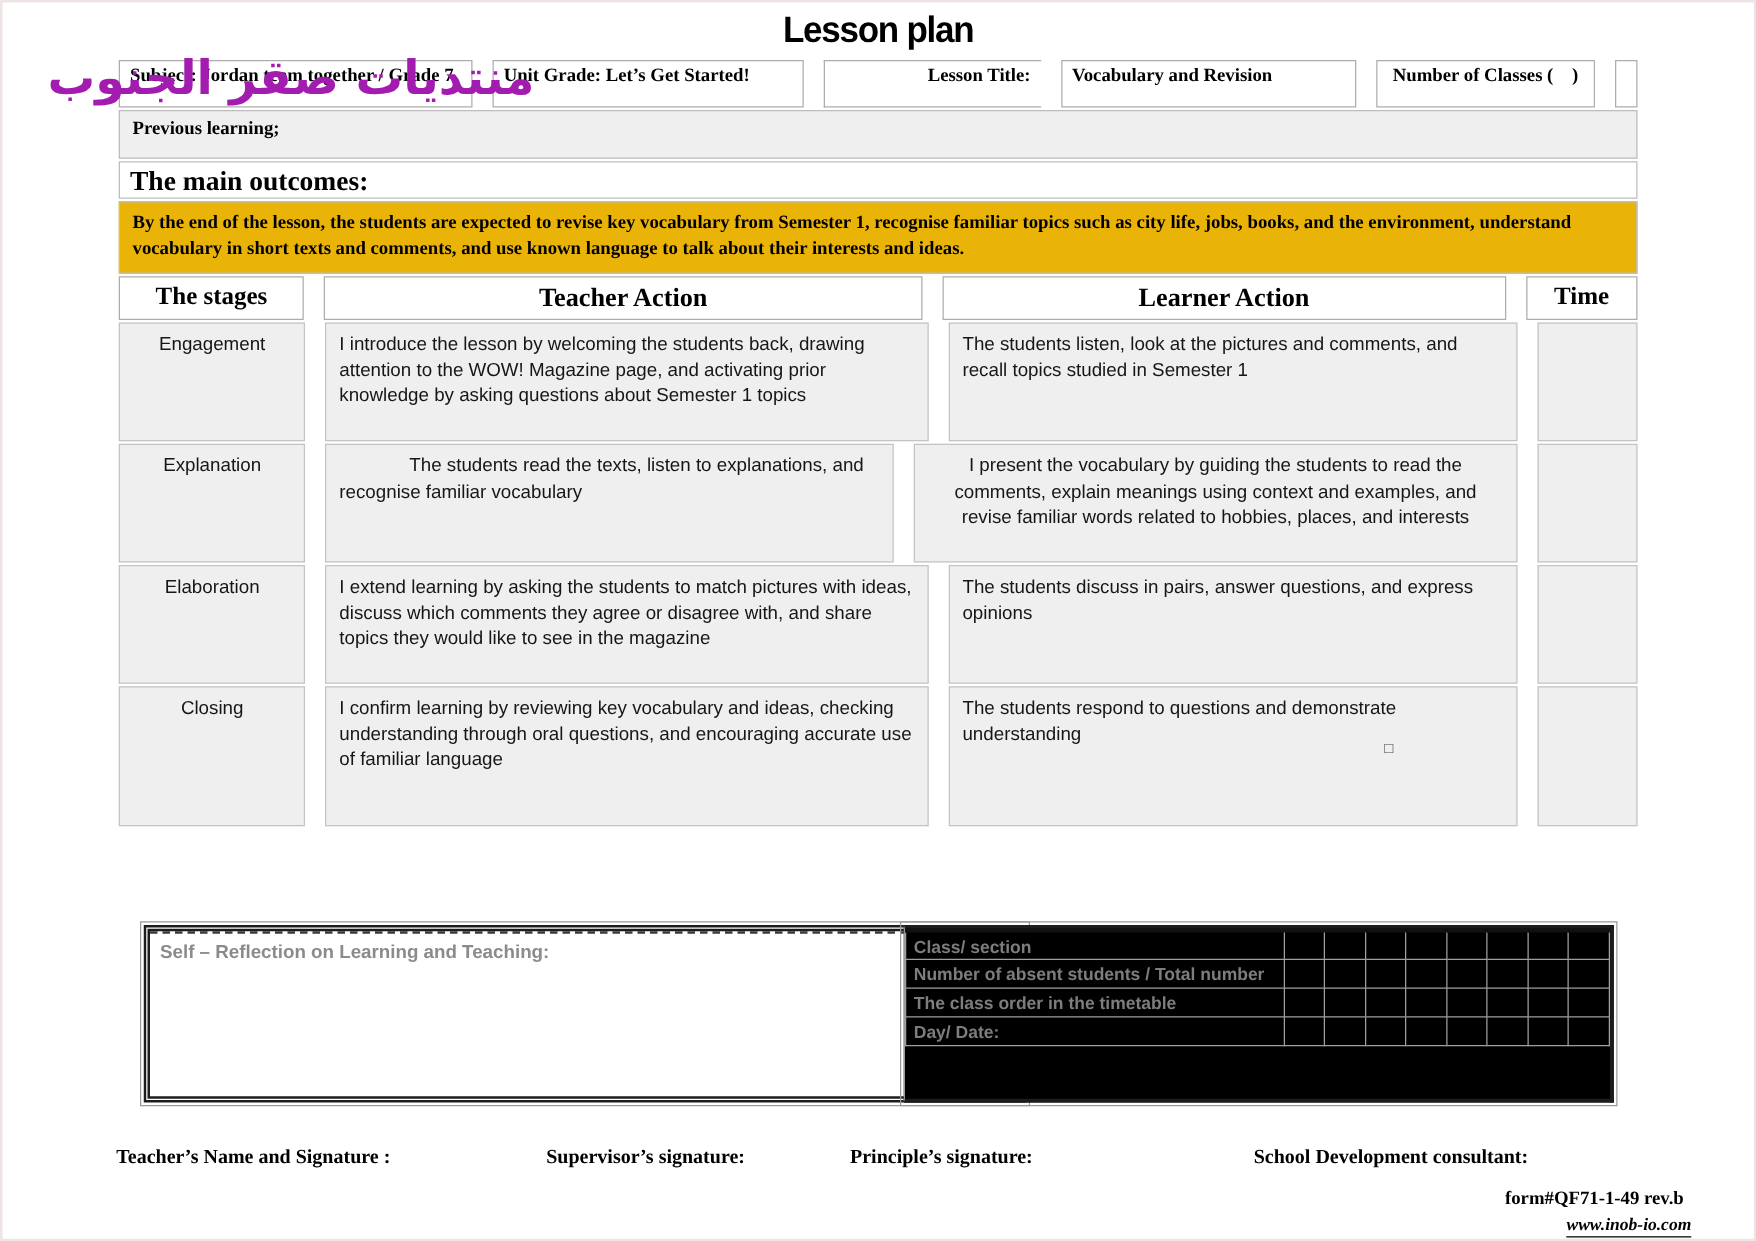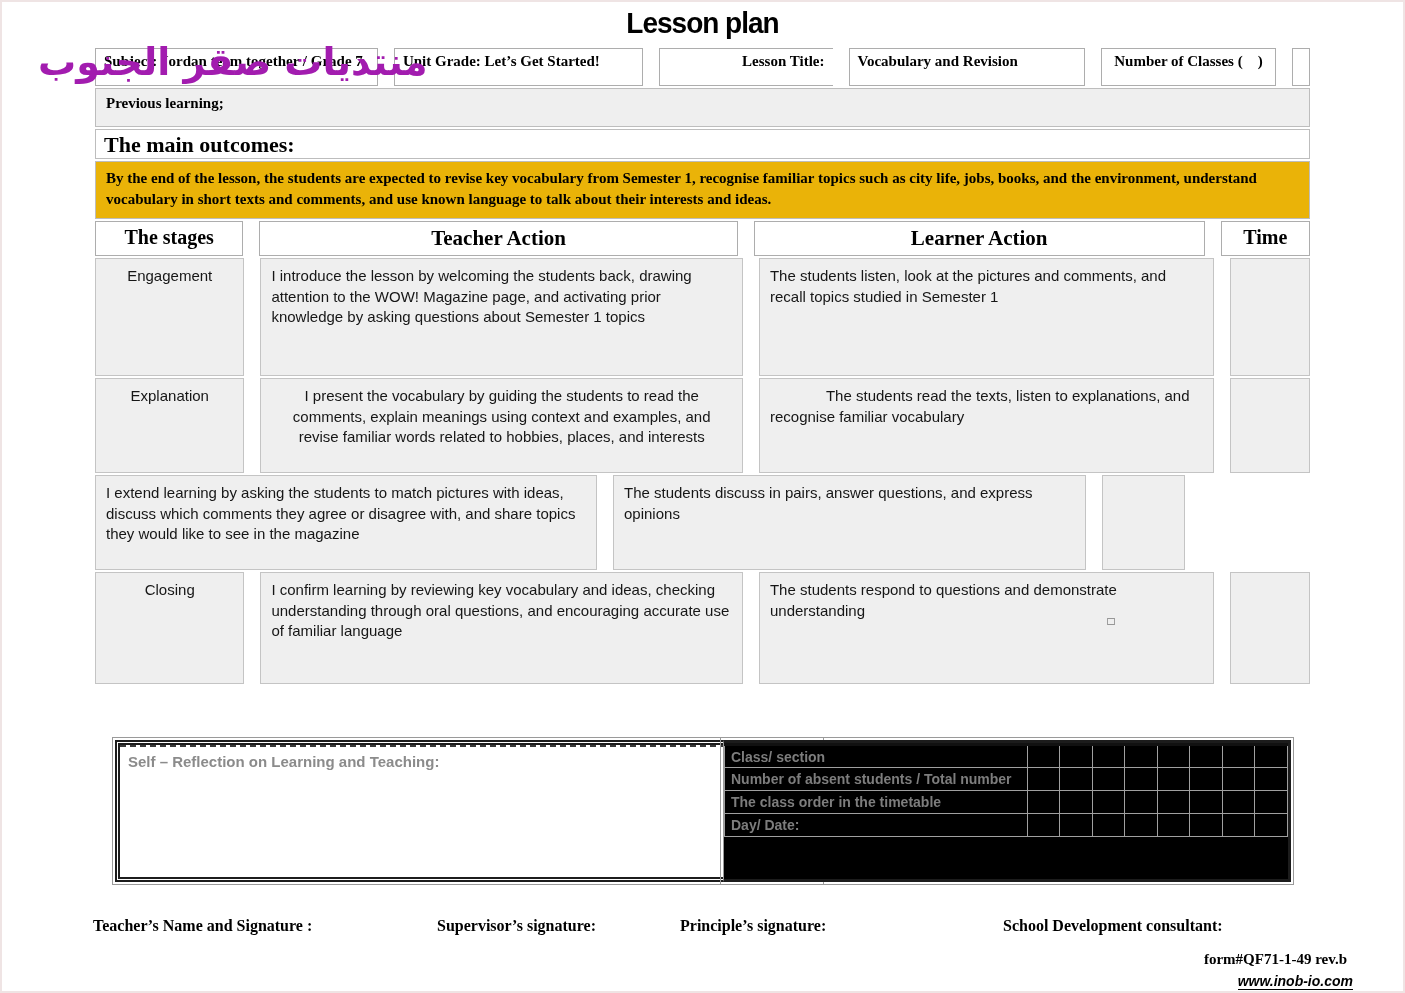--- a/index.html
+++ b/index.html
@@ -39,21 +39,21 @@
   .h-teacher { width:502px; font-size:21px; }
   .h-learner { width:473px; font-size:21px; }
   .h-time { width:93px; font-size:20px; }
 
   .row-data .cell { background:#efefef; border-color:#c4c4c4; font-weight:normal;
     font-family:"Liberation Sans", sans-serif; font-size:15px; line-height:1.38; color:#161616; }
   .d-stage { width:155px; font-family:"Liberation Serif", serif; font-weight:bold; text-align:center; padding-top:7px; font-size:15px; }
   .d-teacher { width:502px; padding:7px 10px; }
   .d-learner { width:473px; padding:7px 10px; position:relative; }
   .d-time { width:83px; }
-  .r1 { height:118px; } .r2 { height:95px; } .r3 { height:95px; } .r4 { height:112px; }
+  .r1 { height:95px; } .r2 { height:95px; } .r3 { height:95px; } .r4 { height:112px; }
   .row-explain .d-teacher { text-align:center; }
   .row-explain .d-learner { text-indent:56px; }
   .closing-marker { position:absolute; right:98px; top:40px; font-size:12px; color:#444; text-indent:0; }
 
   
   .reflect-box { position:absolute; left:115px; top:740px; width:706px; height:142px;
     background:#fff; border:5px double #1c1c1c; outline:1px solid #9a9a9a; outline-offset:2px; }
   .reflect-label { font-family:"Liberation Sans", sans-serif; font-weight:bold; font-size:15px;
     color:#8b8b8b; padding:6px 8px; border-top:2px dashed #3a3a3a; }
 
@@ -65,21 +65,21 @@
   .class-table td.lbl { width:288px; }
   .class-table td.blank { width:31px; }
   .class-table tr:first-child td { border-top:3px solid #111; }
 
   
   .sig { position:absolute; top:917px; font-size:16px; font-weight:bold; }
   .sig-teacher { left:93px; } .sig-supervisor { left:437px; }
   .sig-principle { left:680px; } .sig-consultant { left:1003px; }
   .form-code { position:absolute; right:58px; top:951px; font-size:15px; font-weight:bold; }
   .site-url { position:absolute; right:52px; top:973px; font-size:14px; font-weight:bold; font-style:italic;
-    font-family:Liberation Sans, sans-serif; border-bottom:1px solid #000; }
+    font-family:Liberation Serif, serif; border-bottom:1px solid #000; }
 </style>
 </head>
 <body>
 
 <div class="page-frame"></div>
 
 <div class="doc-title">Lesson plan</div>
 <div class="watermark">منتديات صقر الجنوب</div>
 
 <div class="main-table">
@@ -108,26 +108,27 @@
 
   <div class="trow row-data r1">
     <div class="cell d-stage">Engagement</div>
     <div class="cell d-teacher">I introduce the lesson by welcoming the students back, drawing attention to the WOW! Magazine page, and activating prior knowledge by asking questions about Semester 1 topics</div>
     <div class="cell d-learner">The students listen, look at the pictures and comments, and recall topics studied in Semester 1</div>
     <div class="cell d-time"></div>
   </div>
 
   <div class="trow row-data row-explain r2">
     <div class="cell d-stage">Explanation</div>
+    <div class="cell d-learner">The students read the texts, listen to explanations, and recognise familiar vocabulary</div>
     <div class="cell d-teacher">I present the vocabulary by guiding the students to read the comments, explain meanings using context and examples, and revise familiar words related to hobbies, places, and interests</div>
-    <div class="cell d-learner">The students read the texts, listen to explanations, and recognise familiar vocabulary</div>
     <div class="cell d-time"></div>
   </div>
 
   <div class="trow row-data r3">
+    <div class="cell d-stage">Elaboration</div>
     <div class="cell d-teacher">I extend learning by asking the students to match pictures with ideas, discuss which comments they agree or disagree with, and share topics they would like to see in the magazine</div>
     <div class="cell d-learner">The students discuss in pairs, answer questions, and express opinions</div>
     <div class="cell d-time"></div>
   </div>
 
   <div class="trow row-data r4">
     <div class="cell d-stage">Closing</div>
     <div class="cell d-teacher">I confirm learning by reviewing key vocabulary and ideas, checking understanding through oral questions, and encouraging accurate use of familiar language</div>
     <div class="cell d-learner">
       <span>The students respond to questions and demonstrate understanding</span>

